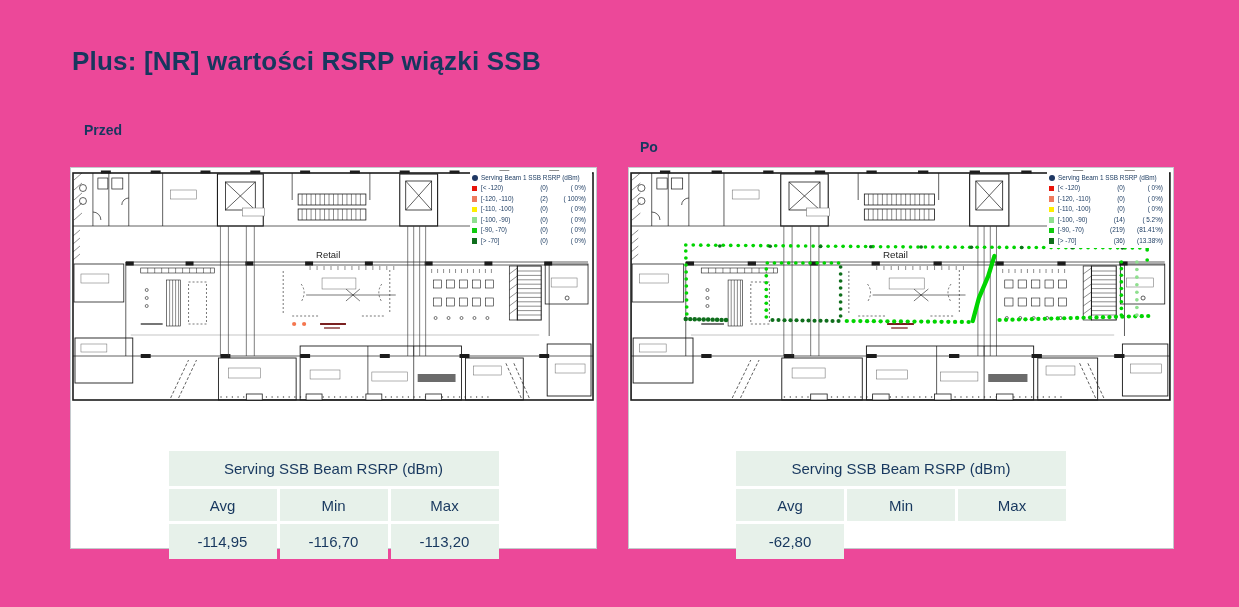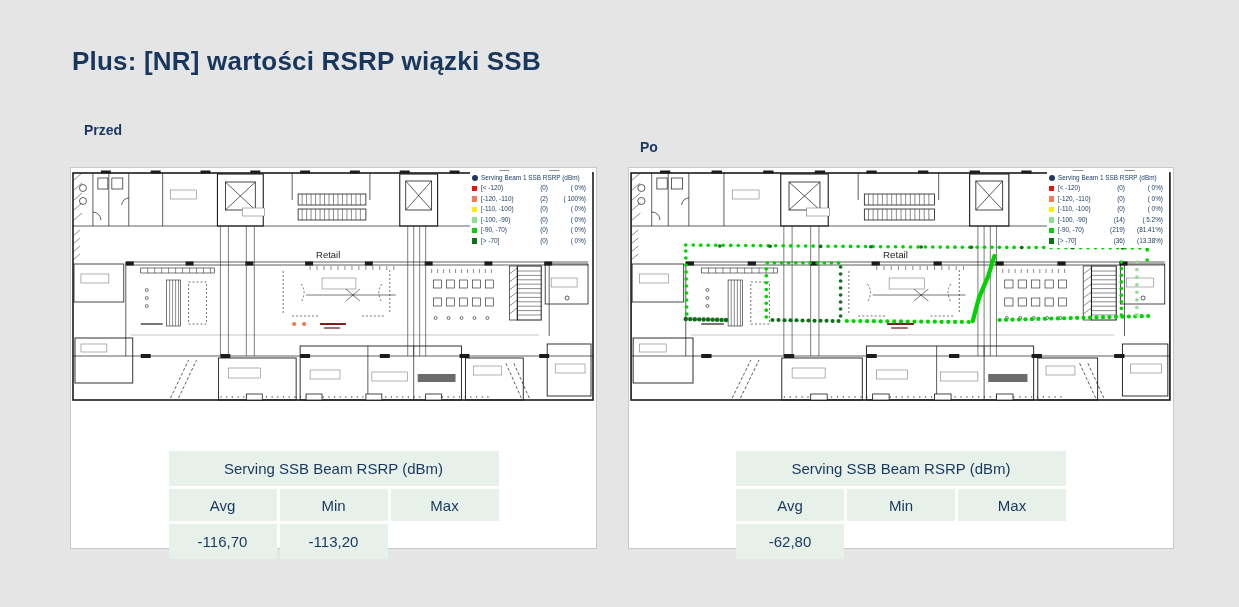--- a/index.html
+++ b/index.html
@@ -2,21 +2,21 @@
 <html style="--navy: #17375e; --cell: #e7f1ea; --frame: #c4c9cd;"><head>
 <meta charset="utf-8">
 <style>
   :root{
     --navy:#17375e;
     --cell:#e7f1ea;
     --frame:#c4c9cd;
   }
   *{margin:0;padding:0;box-sizing:border-box;}
   body{background:#fff;font-family:"Liberation Sans",sans-serif;}
-  .slide{position:relative;width:1239px;height:607px;background:#e5e5e5;overflow:hidden;}
+  .slide{position:relative;width:1239px;height:607px;background:#ec4899;overflow:hidden;}
   .title{position:absolute;left:72px;top:46px;font-size:26px;font-weight:bold;color:var(--navy);letter-spacing:.2px;}
   .panel-label{position:absolute;font-size:14px;font-weight:bold;color:var(--navy);}
   .frame{position:absolute;top:167px;height:382px;background:#fff;border:1px solid var(--frame);}
   .frame-0{left:70px;width:527px;}
   .frame-1{left:628px;width:546px;}
   .planwrap{position:absolute;left:0;top:0;width:100%;height:237px;}
   .plan,.overlay{position:absolute;left:0;top:0;width:100%;height:100%;}
   
   .legend{position:absolute;top:3px;right:4px;width:122px;background:#fff;color:var(--navy);font-size:6.4px;line-height:1;padding:2px 1px 2px 2px;}
   .lg-title{display:flex;align-items:center;gap:3px;height:10px;font-size:6.4px;}
@@ -242,20 +242,21 @@
             <span class="lg-count">(0)</span>
             <span class="lg-pct">( 0%)</span>
           </div>
       </div>
     </div>
     <div class="stats">
       <div class="cell stats-title">Serving SSB Beam RSRP (dBm)</div>
       <div class="cell col">Avg</div>
       <div class="cell col">Min</div>
       <div class="cell col">Max</div>
+      <div class="cell val">-114,95</div>
       <div class="cell val">-116,70</div>
       <div class="cell val">-113,20</div>
     </div>
   </div>
 
   <div class="frame frame-1">
     <div class="planwrap">
       <svg class="plan" viewBox="0 0 527 237" preserveAspectRatio="none">
           <use href="#floorplan"></use>
         </svg>

